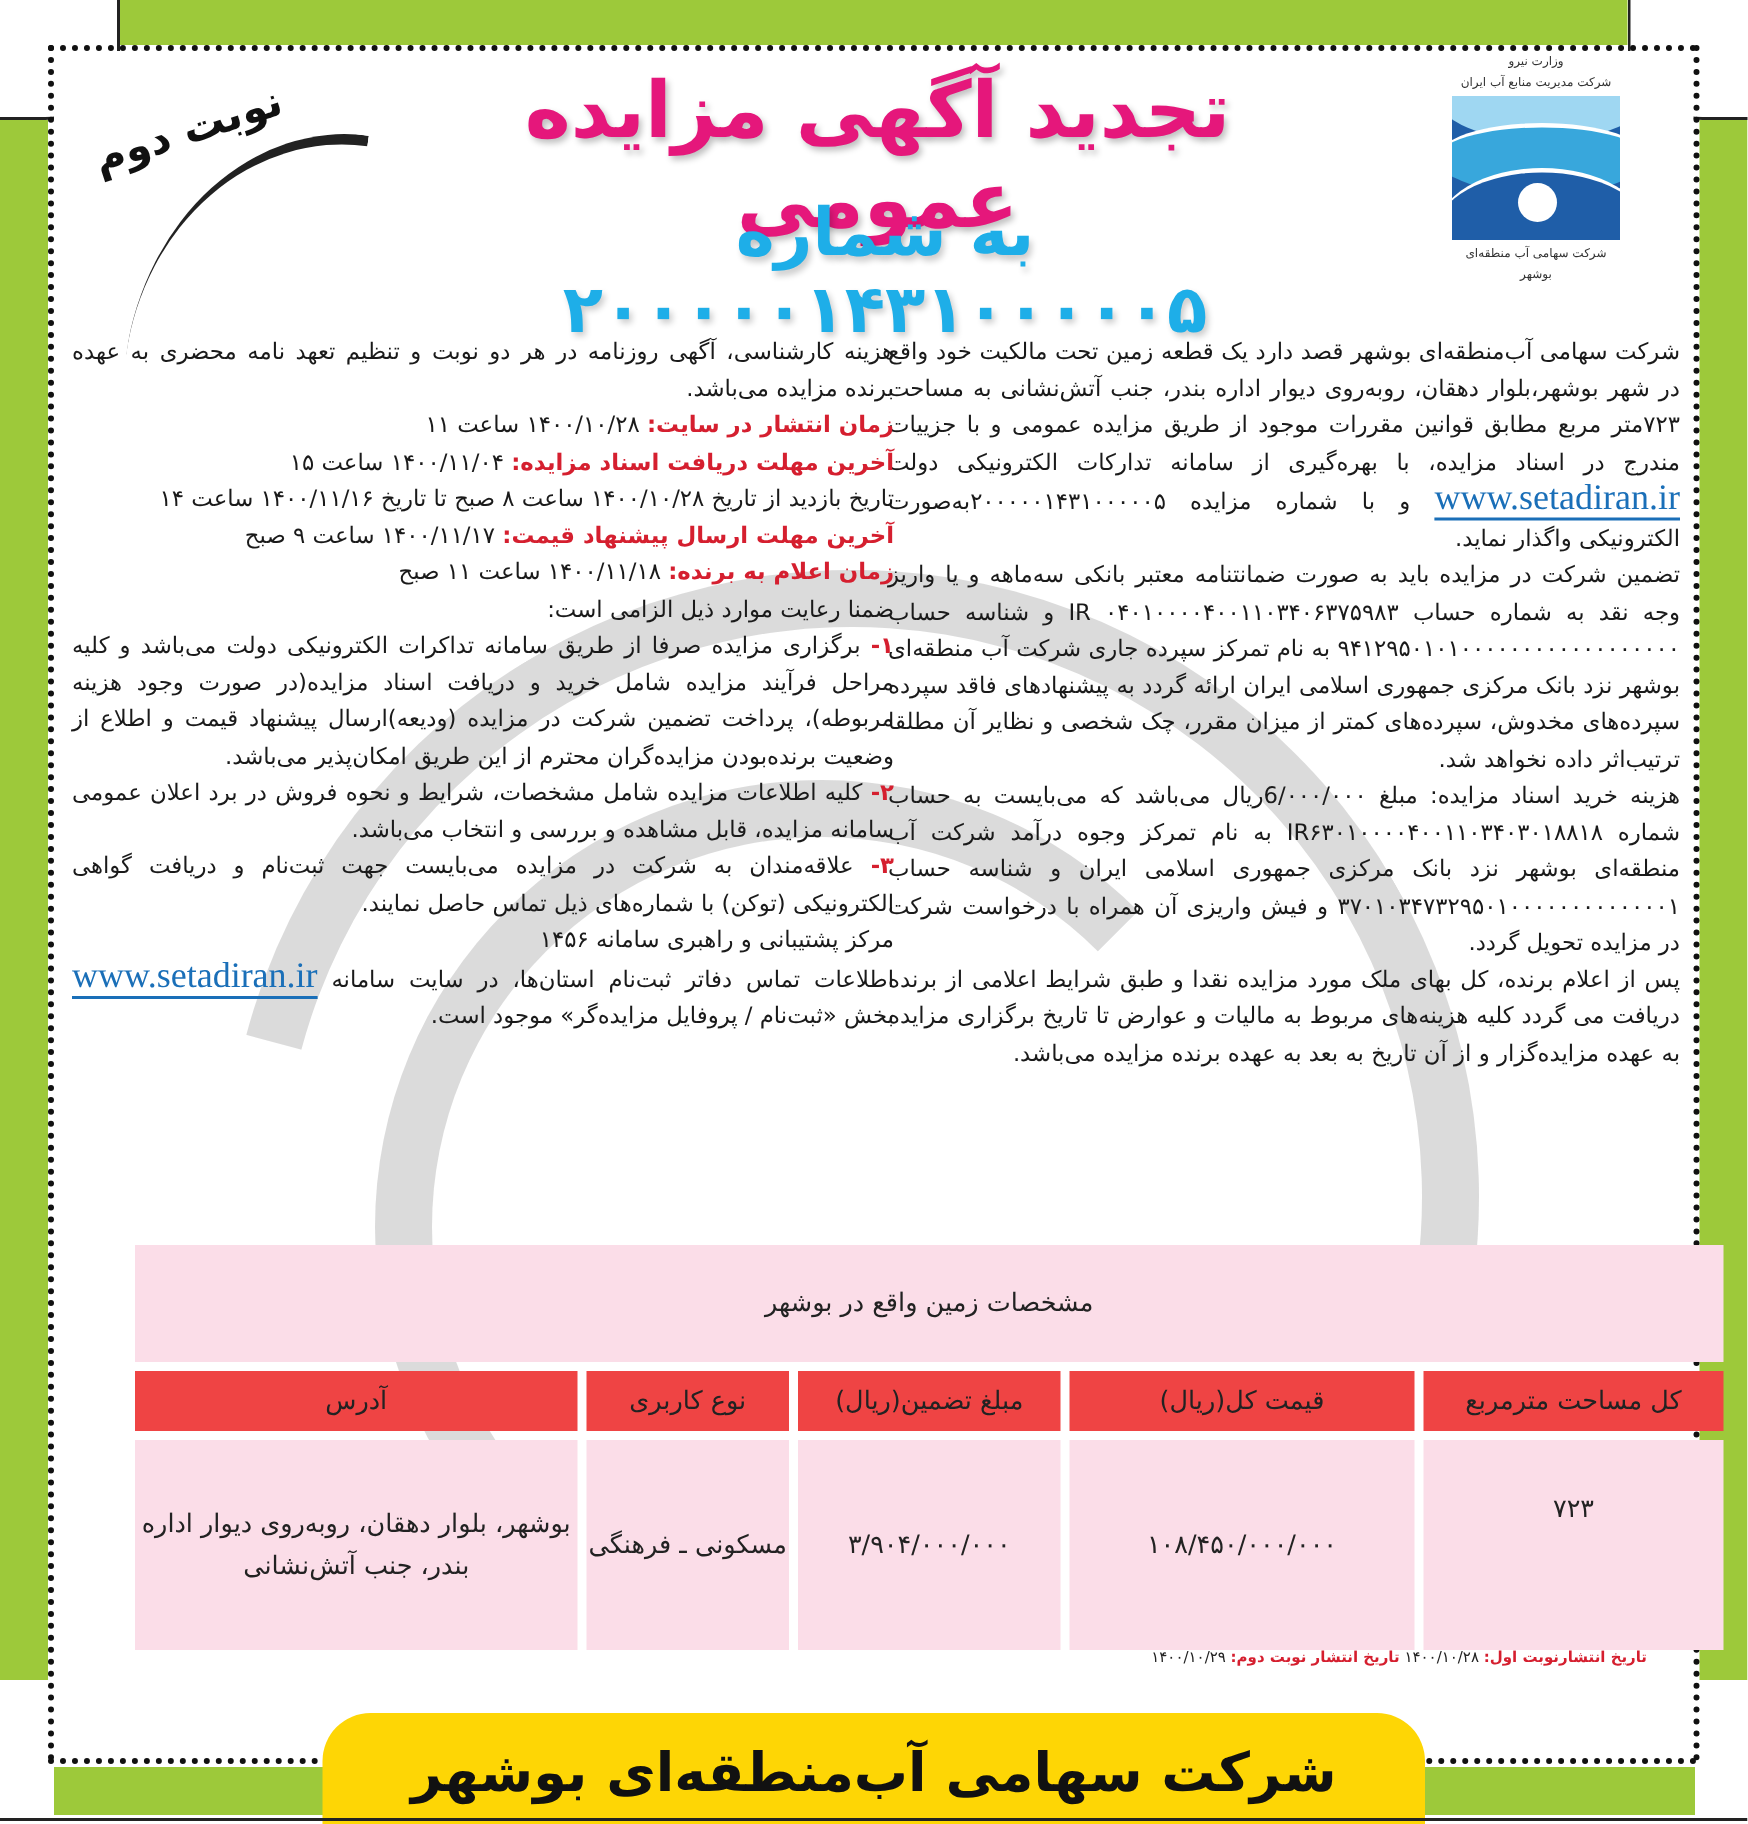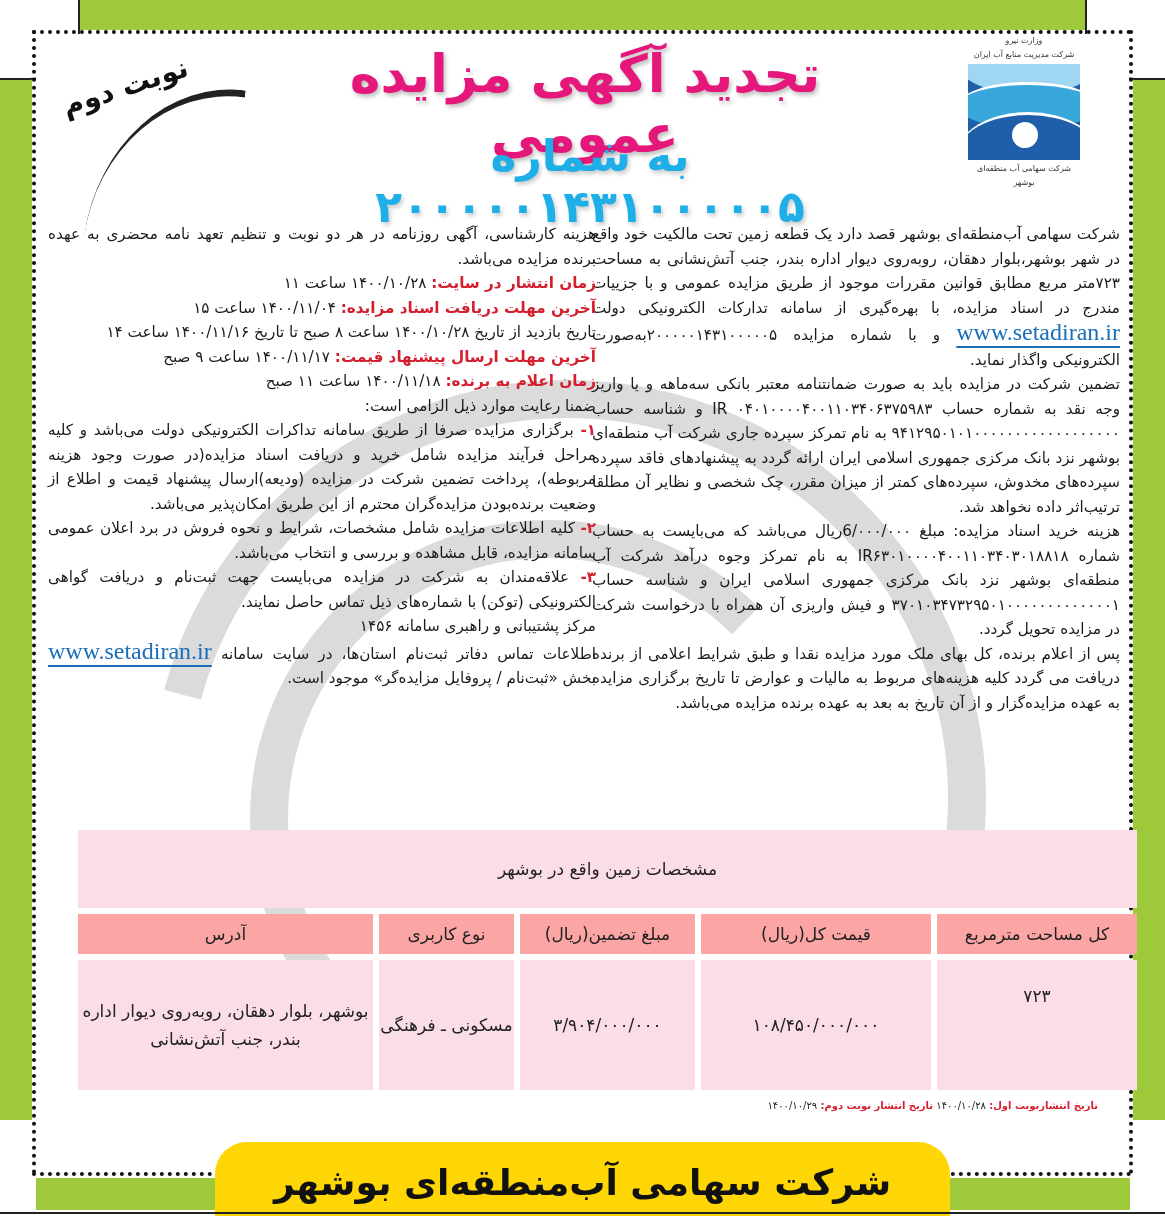--- a/index.html
+++ b/index.html
@@ -36,26 +36,26 @@
   .col-right{left:592px;top:222px;width:528px;}
   .col-left{left:48px;top:222px;width:548px;}
   .col p{margin:0;}
   .red{color:#d51f2f;font-weight:bold;}
   .link{color:#1a6fb8;font-family:"Liberation Serif",serif;font-size:24px;text-decoration:underline;text-underline-offset:6px;}
 
   .watermark{position:absolute;border:38px solid rgba(170,170,170,0.42);pointer-events:none;}
   .wm1{left:150px;top:380px;width:760px;height:760px;border-radius:50%;border-bottom-color:transparent;border-left-color:transparent;transform:rotate(-30deg);}
   .wm2{left:250px;top:520px;width:520px;height:520px;border-radius:50%;border-bottom-color:transparent;border-right-color:transparent;}
 
-  table.spec{position:absolute;left:72px;top:824px;width:1071px;border-collapse:separate;border-spacing:6px;direction:rtl;font-family:"DejaVu Sans",sans-serif;}
+  table.spec{position:absolute;left:84px;top:824px;width:1071px;border-collapse:separate;border-spacing:6px;direction:rtl;font-family:"DejaVu Sans",sans-serif;}
   .spec td{padding:0;text-align:center;color:#222;}
   .spec .caption{background:#fbdde8;height:78px;font-size:17px;}
-  .spec .hdr td{background:#fca5a5;height:40px;font-size:17px;}
+  .spec .hdr td{background:#ef4444;height:40px;font-size:17px;}
   .spec .row td{background:#fbdde8;height:108px;font-size:17px;line-height:28px;}
-  .spec .row td.area{vertical-align:top;padding-top:22px;}
+  .spec .row td.area{vertical-align:top;padding-top:32px;}
 
   .pubdates{position:absolute;left:560px;top:1100px;width:538px;direction:rtl;text-align:right;font-size:10px;color:#222;font-family:"DejaVu Sans",sans-serif;}
   .banner{position:absolute;left:215px;top:1142px;width:735px;height:95px;background:#fed605;border-radius:32px 32px 0 0;text-align:center;direction:rtl;font-family:"DejaVu Sans",sans-serif;font-weight:bold;font-size:36px;line-height:82px;color:#111;}
   .banner-bg-green{position:absolute;top:1178px;height:32px;background:#9dc93a;}
   .bb-l{left:36px;width:180px;}
   .bb-r{left:950px;width:180px;}
   .bottom-line{position:absolute;left:0;top:1212px;width:1165px;border-top:2px solid #222;}
 </style>
 </head>
 <body>

